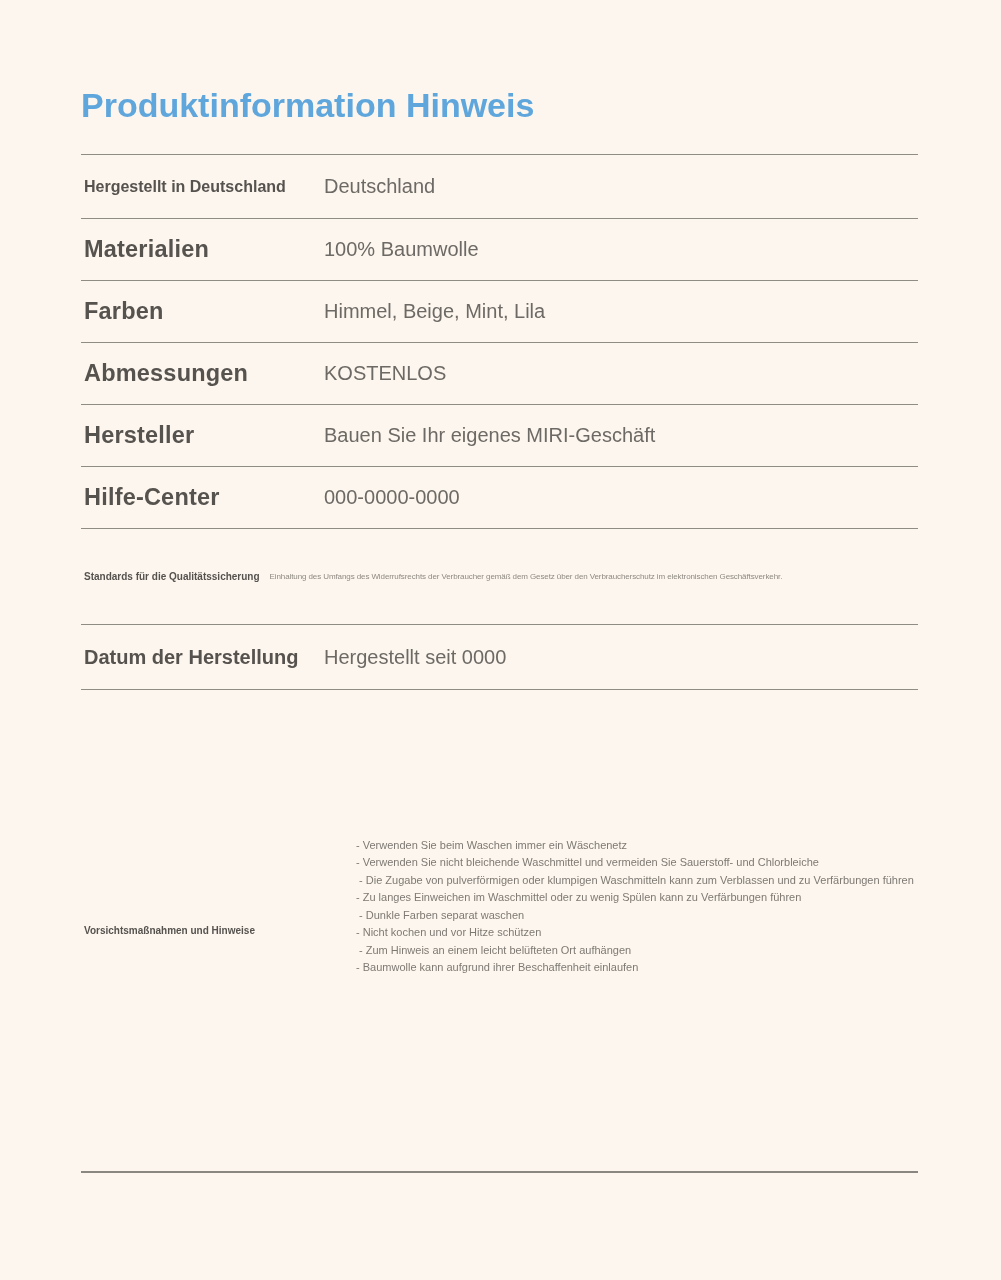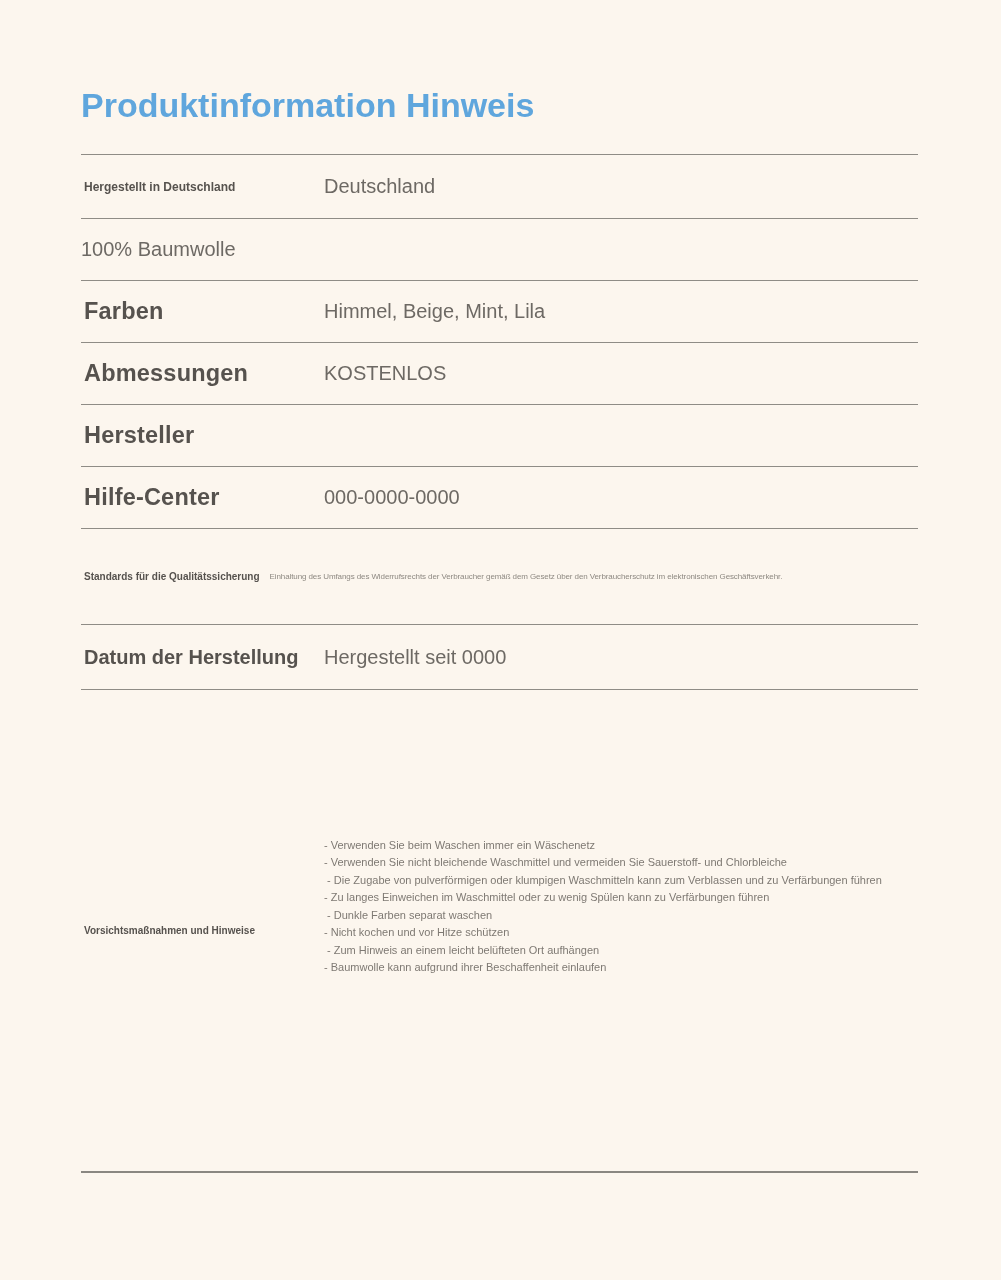--- a/index.html
+++ b/index.html
@@ -43,21 +43,21 @@
     color: #56524e;
     font-weight: 600;
     box-sizing: border-box;
   }
   .value {
     flex: 1;
     color: #6d6964;
     font-weight: 400;
     font-size: 20px;
   }
-  .label-sm  { font-size: 12px; }
+  .label-sm  { font-size: 16px; }
   .label-lg  { font-size: 23.5px; letter-spacing: 0.2px; }
   .label-md  { font-size: 20px; }
   .label-xs  { font-size: 10px; }
   .nowrap    { white-space: nowrap; }
   .label-auto {
     flex: 0 0 auto;
     max-width: 243px;
   }
   .tiny {
     font-size: 8px;
@@ -67,20 +67,21 @@
     letter-spacing: -0.1px;
   }
   .r1 { height: 63px; }
   .r2, .r3, .r4, .r5 { height: 61px; }
   .r6 { height: 61px; }
   .r7 { height: 95px; }
   .r8 { height: 64px; }
   .r9 { height: 481px; }
   .bullets-block {
     transform: translateY(-24px);
+    margin-left: 32px;
   }
   .bullet-line {
     font-size: 11px;
     line-height: 17.5px;
     color: #7e7973;
     white-space: pre;
   }
 </style>
 </head>
 <body>
@@ -90,35 +91,37 @@
   <h1 class="title">Produktinformation Hinweis</h1>
 
   <div class="table">
 
     <div class="row r1">
       <div class="label label-sm">Hergestellt in Deutschland</div>
       <div class="value">Deutschland</div>
     </div>
 
     <div class="row r2">
+      <div class="label label-lg">Materialien</div>
       <div class="value">100% Baumwolle</div>
     </div>
 
     <div class="row r3">
       <div class="label label-lg">Farben</div>
       <div class="value">Himmel, Beige, Mint, Lila</div>
     </div>
 
     <div class="row r4">
       <div class="label label-lg">Abmessungen</div>
       <div class="value">KOSTENLOS</div>
     </div>
 
     <div class="row r5">
       <div class="label label-lg">Hersteller</div>
+      <div class="value">Bauen Sie Ihr eigenes MIRI-Geschäft</div>
     </div>
 
     <div class="row r6">
       <div class="label label-lg">Hilfe-Center</div>
       <div class="value">000-0000-0000</div>
     </div>
 
     <div class="row r7">
       <div class="label label-xs label-auto nowrap">Standards für die Qualitätssicherung</div>
       <div class="value tiny">Einhaltung des Umfangs des Widerrufsrechts der Verbraucher gemäß dem Gesetz über den Verbraucherschutz im elektronischen Geschäftsverkehr.</div>

